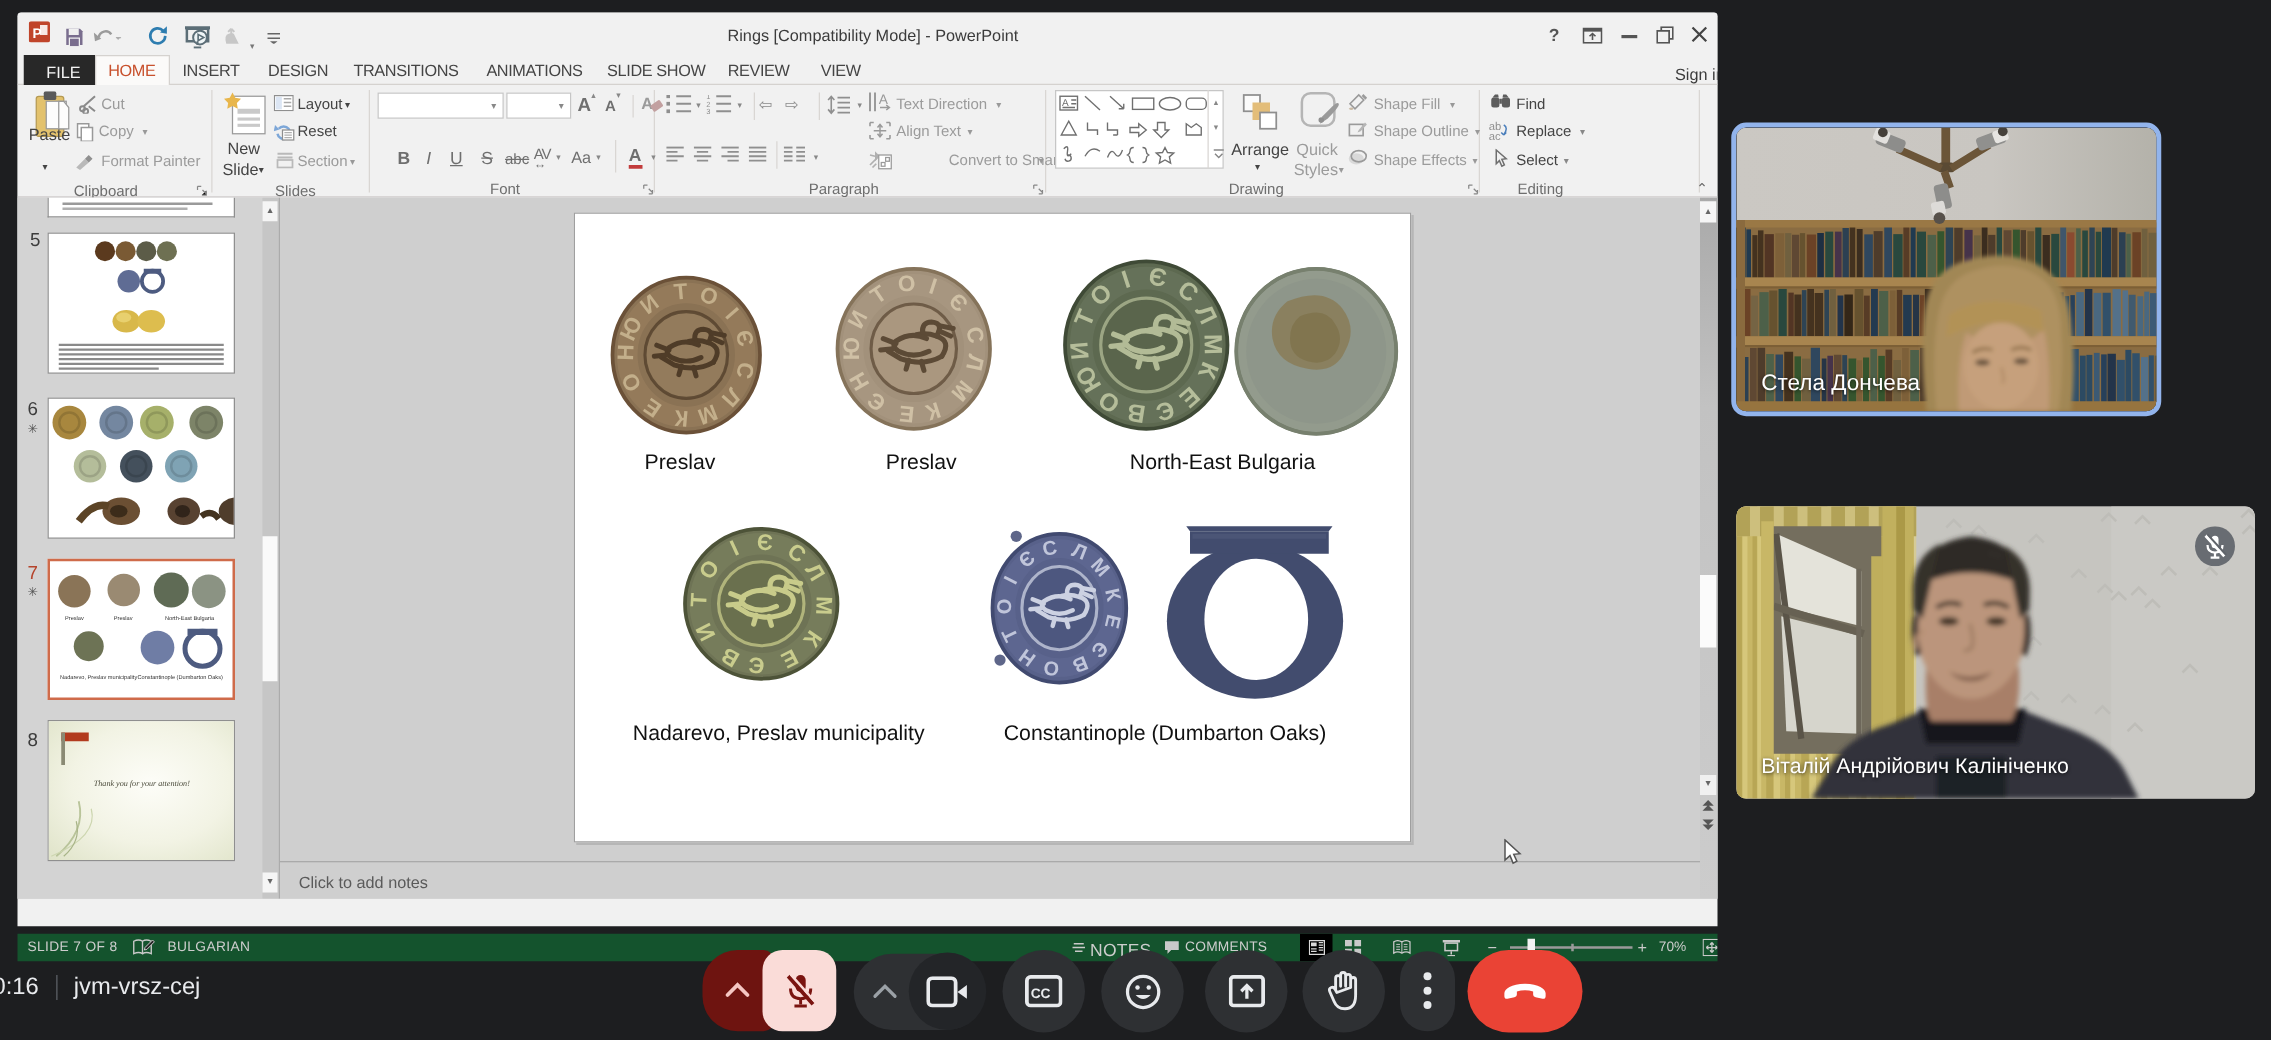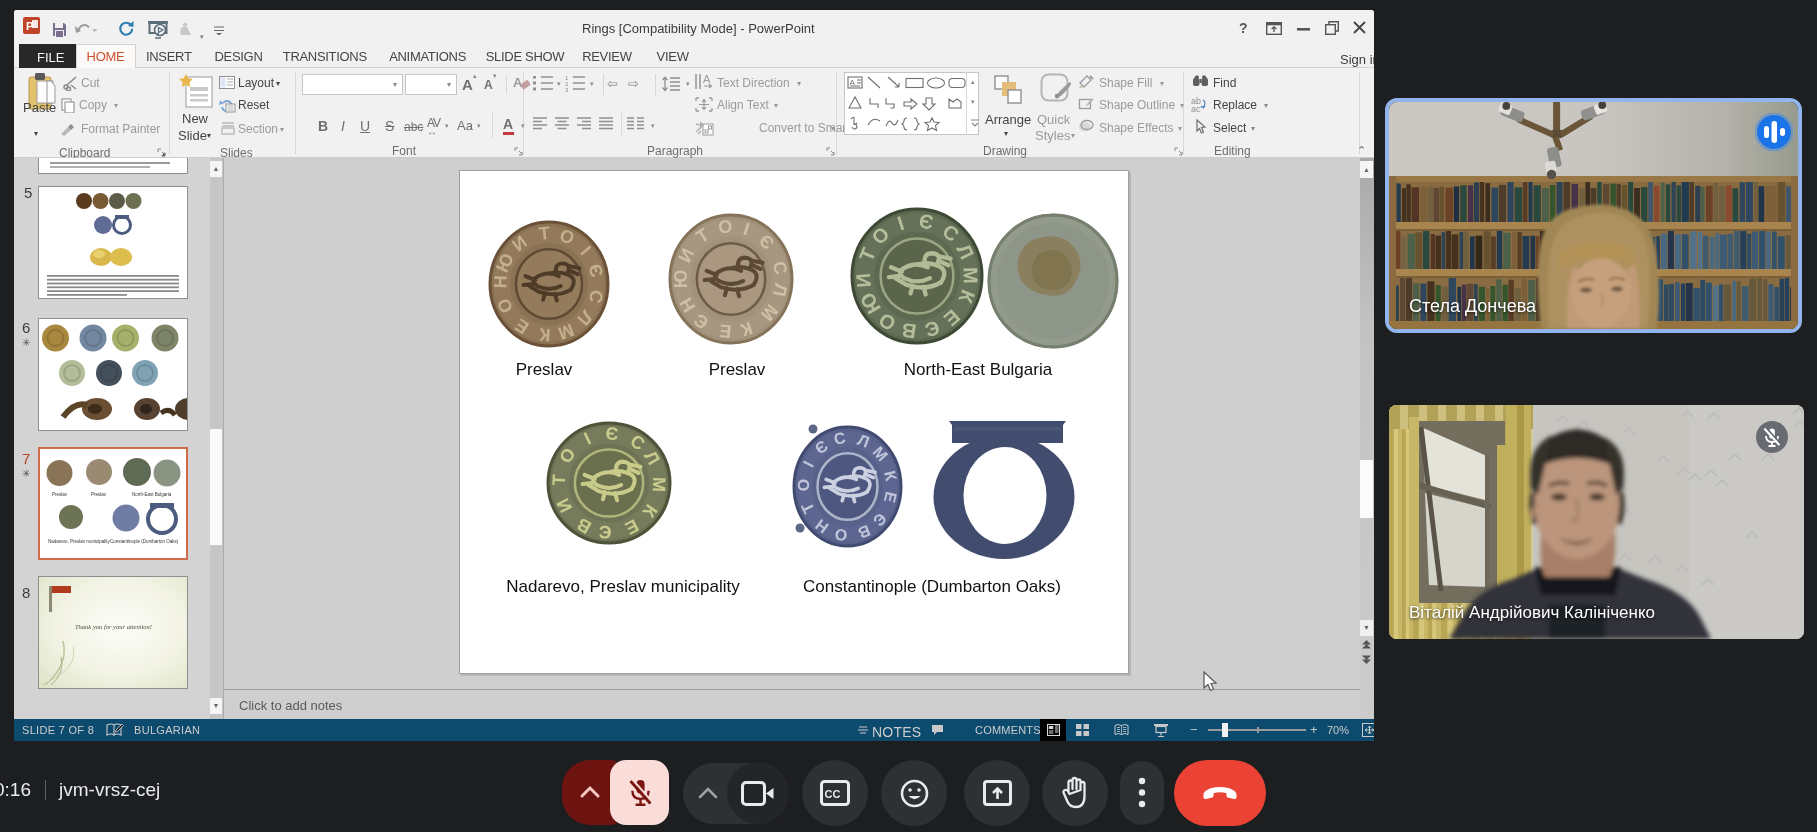--- a/index.html
+++ b/index.html
@@ -607,35 +607,35 @@
       <path d="M5.5 0 L10 4.5 H1 z M5.5 4 L10 8.5 H1 z" fill="#555"></path>
       <path d="M5.5 20 L1 15.5 H10 z M5.5 24 L1 19.5 H10 z" fill="#555"></path>
     </svg>
     <div style="position:absolute;left:210px;top:531px;width:1136px;height:1px;background:#9f9f9f;"></div>
     <div style="position:absolute;left:210px;top:532px;width:1136px;height:29px;background:#cfcfcf;"></div>
     <div style="position:absolute;left:225px;top:540px;font-size:13px;color:#5a5a5a;font-weight:400;white-space:nowrap;text-align:right;">Click to add notes</div>
     <svg class="abs" style="left:1189px;top:513px" width="15" height="22" viewBox="0 0 15 22">
 <path d="M1 1 L1 17 L5 13.5 L7.5 19.5 L10.5 18 L8 12.5 L13 12 z" fill="#fff" stroke="#555" stroke-width="1.2"></path>
 </svg>
   </div>
-<div class="abs" style="left:14px;top:719px;width:1360px;height:22px;background:#0c4a6e;color:#c9c9c9;overflow:hidden;">
+<div class="abs" style="left:14px;top:747px;width:1360px;height:22px;background:#14532d;color:#c9c9c9;overflow:hidden;">
     <div style="position:absolute;left:8px;top:5px;font-size:11px;color:#cdcdcd;font-weight:400;white-space:nowrap;letter-spacing:0.3px;">SLIDE 7 OF 8</div>
     <svg class="abs" style="left:92px;top:4px" width="18" height="14" viewBox="0 0 18 14">
 <path d="M1 2 Q5 0 8 2 L8 12 Q5 10 1 12 z M8 2 Q11 0 15 2 L15 12 Q11 10 8 12" fill="none" stroke="#c9c9c9" stroke-width="1.1"></path>
 <path d="M10 7 l6 -6 1.5 1.5 -6 6 -2 .5 z" fill="#282828" stroke="#c9c9c9" stroke-width="0.8"></path>
 </svg>
     <div style="position:absolute;left:120px;top:5px;font-size:11px;color:#cdcdcd;font-weight:400;white-space:nowrap;letter-spacing:0.3px;">BULGARIAN</div>
     <svg class="abs" style="left:843px;top:6px" width="12" height="10" viewBox="0 0 12 10">
 <path d="M2 2 h8 M1 5 h10 M3 8 h6" stroke="#c9c9c9" stroke-width="1.2"></path>
     </svg>
     <div style="position:absolute;left:858px;top:5px;font-size:14px;color:#cdcdcd;font-weight:400;white-space:nowrap;letter-spacing:0.2px;">NOTES</div>
     <svg class="abs" style="left:917px;top:5px" width="13" height="12" viewBox="0 0 13 12">
 <path d="M1 1 h11 v7 h-6 l-3 3 v-3 h-2 z" fill="#c9c9c9"></path>
     </svg>
-    <div style="position:absolute;left:934px;top:5px;font-size:11px;color:#cdcdcd;font-weight:400;white-space:nowrap;letter-spacing:0.2px;margin-left:27px;">COMMENTS</div>
+    <div style="position:absolute;left:934px;top:5px;font-size:11px;color:#cdcdcd;font-weight:400;white-space:nowrap;letter-spacing:0.2px;">COMMENTS</div>
     <div style="position:absolute;left:1026px;top:0px;width:26px;height:22px;background:#000;"></div>
     <svg class="abs" style="left:1033px;top:5px" width="13" height="12" viewBox="0 0 13 12">
 <rect x="0.5" y="0.5" width="12" height="11" fill="none" stroke="#dadada"></rect>
 <rect x="1.8" y="2" width="4.5" height="3" fill="#dadada"></rect>
 <path d="M1.8 7 h4.5 M1.8 9 h4.5" stroke="#dadada" stroke-width="1"></path>
 <path d="M8 2 h3.5 M8 4 h3.5 M8 6 h3.5 M8 8 h3.5" stroke="#dadada" stroke-width="1"></path>
 </svg>
     <svg class="abs" style="left:1062px;top:5px" width="13" height="12" viewBox="0 0 13 12">
 <rect x="0" y="0" width="5.5" height="5" fill="#c9c9c9"></rect>
       <rect x="7.5" y="0" width="5.5" height="5" fill="#c9c9c9"></rect>
@@ -655,21 +655,21 @@
     <div style="position:absolute;left:1194px;top:10px;width:98px;height:2px;background:#9a9a9a;"></div>
     <div style="position:absolute;left:1243px;top:8px;width:2px;height:6px;background:#9a9a9a;"></div>
     <div style="position:absolute;left:1208px;top:4px;width:6px;height:14px;background:#f2f2f2;"></div>
     <div style="position:absolute;left:1296px;top:3px;font-size:13px;color:#c9c9c9;font-weight:400;white-space:nowrap;">+</div>
     <div style="position:absolute;left:1313px;top:5px;font-size:11px;color:#cdcdcd;font-weight:400;white-space:nowrap;">70%</div>
     <svg class="abs" style="left:1348px;top:4px" width="15" height="14" viewBox="0 0 15 14">
 <rect x="0.5" y="0.5" width="14" height="13" fill="none" stroke="#c9c9c9"></rect>
 <path d="M7.5 3 v8 M3 7 h9 M7.5 3 l-1.5 1.8 M7.5 3 l1.5 1.8 M7.5 11 l-1.5 -1.8 M7.5 11 l1.5 -1.8 M3 7 l1.8 -1.5 M3 7 l1.8 1.5 M12 7 l-1.8 -1.5 M12 7 l-1.8 1.5" stroke="#c9c9c9" stroke-width="1"></path>
 </svg>
   </div>
-<div class="abs" style="left:1385px;top:98px;width:417px;height:235px;border:4px solid #92b4ec;border-radius:12px;background:#000;overflow:hidden;"><svg width="409" height="227" viewBox="0 0 409 227">
+<div class="abs" style="left:1385px;top:98px;width:344px;height:235px;border:4px solid #92b4ec;border-radius:12px;background:#000;overflow:hidden;"><svg width="409" height="227" viewBox="0 0 409 227">
       <defs>
         <linearGradient id="ceil" x1="0" y1="0" x2="1" y2="0">
           <stop offset="0" stop-color="#cbc8c3"></stop>
           <stop offset="0.5" stop-color="#c9c6c1"></stop>
           <stop offset="0.82" stop-color="#b4b2aa"></stop>
           <stop offset="1" stop-color="#979a8e"></stop>
         </linearGradient>
       </defs>
       <rect width="409" height="80" fill="url(#ceil)"></rect>
       <rect y="76" width="409" height="151" fill="#8a6c42"></rect>

